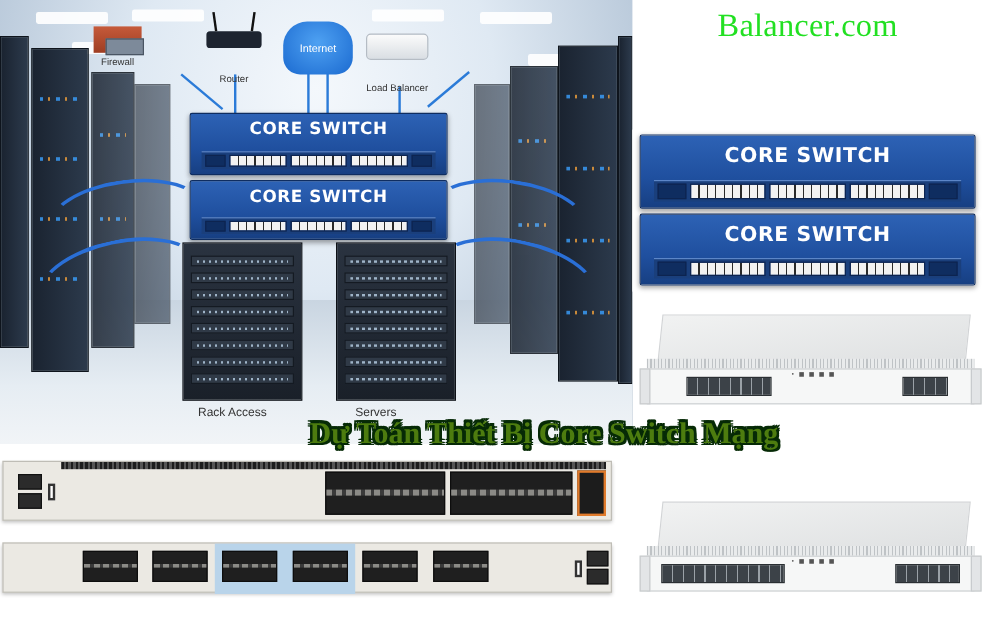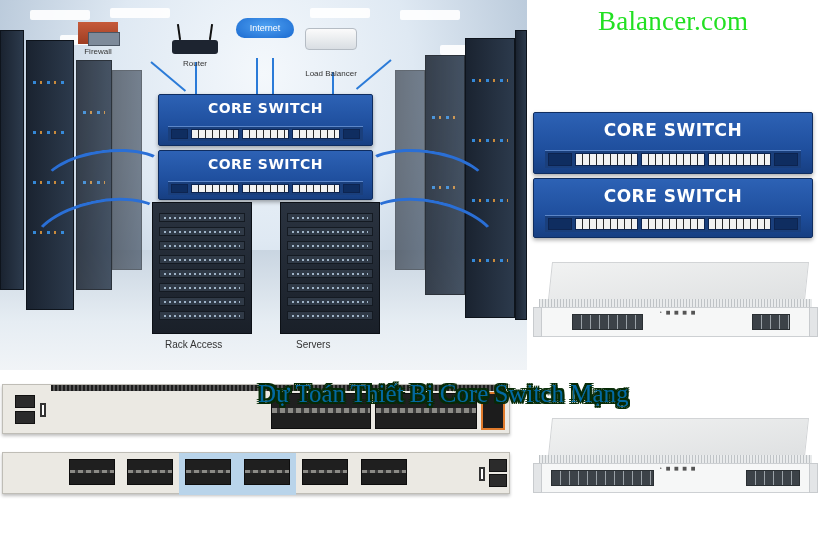--- a/index.html
+++ b/index.html
@@ -30,21 +30,21 @@
 
   .device-icon { position: absolute; display: flex; flex-direction: column; align-items: center; }
   .device-label { font-size: 8px; color: #333; font-family: "Liberation Sans", sans-serif; text-align: center; line-height: 1.1; }
 
   .fw-body { width: 40px; height: 22px; background: linear-gradient(#c65a3a,#9e3d22); position: relative; }
   .fw-body::after { content:""; position:absolute; left:10px; top:10px; width:30px; height:12px; background:#7d8a9a; border:1px solid #4a5563; }
   .router-body { width: 46px; height: 14px; background: #1d2430; border-radius: 3px; margin-top: 14px; position: relative; }
   .router-body::before, .router-body::after { content:""; position:absolute; top:-16px; width:2px; height:16px; background:#111; }
   .router-body::before { left: 6px; transform: rotate(-8deg); }
   .router-body::after { right: 6px; transform: rotate(8deg); }
-  .cloud { width: 58px; height: 20px; background: radial-gradient(ellipse at 50% 40%, #4ea1f2, #1b6ad0); border-radius: 20px 20px 14px 14px; color:#fff; font-size:9px; display:flex; align-items:center; justify-content:center; font-family:"Liberation Sans",sans-serif; }
+  .cloud { width: 58px; height: 44px; background: radial-gradient(ellipse at 50% 40%, #4ea1f2, #1b6ad0); border-radius: 20px 20px 14px 14px; color:#fff; font-size:9px; display:flex; align-items:center; justify-content:center; font-family:"Liberation Sans",sans-serif; }
   .lb-body { width: 52px; height: 22px; background: linear-gradient(#fbfbfb,#d9dee3); border:1px solid #b5bcc4; border-radius:4px; }
   .ap-body { width: 34px; height: 18px; background: linear-gradient(#fafafa,#d6dbe0); border:1px solid #b5bcc4; border-radius:6px; margin-top:10px; position: relative; }
   .ap-body::before { content:"\29C9"; position:absolute; top:-14px; left:10px; color:#1c76d8; font-size:10px; }
 
   
   .core-switch {
     position: absolute; background: linear-gradient(180deg,#2d62b5 0%, #1f4f9e 60%, #173f82 100%);
     border: 1px solid #0f2d60; border-radius: 2px; box-shadow: 0 2px 4px rgba(0,0,0,.35);
   }
   .core-switch .cs-label {
@@ -84,26 +84,25 @@
   }
   .ws-vent { position:absolute; left:2%; right:2%; top:46%; height:12%; background: repeating-linear-gradient(90deg,#bfc3c6 0 1px,#e9ebec 1px 3px); }
   .ws-front { position:absolute; left:2%; right:2%; top:56%; height:38%; background:#f6f7f7; border:1px solid #cdd0d3; }
   .ws-ports { position:absolute; top:22%; height:56%; background: repeating-linear-gradient(90deg,#3c4248 0 8px,#9aa1a7 8px 9px); border:1px solid #2a2f33; }
   .ws-logo { position:absolute; top:4%; left:44%; font-size:5px; color:#555; letter-spacing:1px; }
   .ws-ear { position:absolute; top:56%; height:38%; width:3%; background:#e3e5e7; border:1px solid #c8cbce; }
 
   
   .title-banner {
     position: absolute; left: 258px; top: 348px;
-    font-family: "Liberation Serif", serif; font-weight: normal; font-size: 25px;
-    color: #0369a1; white-space: nowrap;
+    font-family: "Liberation Serif", serif; font-weight: bold; font-size: 25px;
+    color: #4d7c0f; white-space: nowrap;
     text-shadow:
       -2px -2px 0 #062a06, 2px -2px 0 #062a06, -2px 2px 0 #062a06, 2px 2px 0 #062a06,
       0 -2px 0 #062a06, 0 2px 0 #062a06, -2px 0 0 #062a06, 2px 0 0 #062a06;
-    margin-top: 32px;
   }
 
   
   .panel {
     position: absolute; background: #ebe9e3; border: 1px solid #bfbdb6;
     box-shadow: 0 2px 3px rgba(0,0,0,.25);
   }
   .panel .vent-strip {
     position:absolute; left:48px; right:4px; top:0; height:6px;
     background: repeating-linear-gradient(90deg,#1d1d1d 0 2px,#555 2px 4px);
@@ -162,21 +161,21 @@
   <div class="link-line" style="left:256px;top:58px;height:40px;"></div>
   <div class="link-line" style="left:272px;top:58px;height:40px;"></div>
   <div class="link-line" style="left:332px;top:72px;height:26px;"></div>
   <div class="link-line" style="left:150px;top:62px;height:45px;transform:rotate(-50deg);transform-origin:top;"></div>
   <div class="link-line" style="left:390px;top:60px;height:45px;transform:rotate(50deg);transform-origin:top;"></div>
 
   <div class="device-icon" style="left:78px;top:22px;">
     <div class="fw-body"></div>
     <div class="device-label" style="margin-top:4px">Firewall</div>
   </div>
-  <div class="device-icon" style="left:172px;top:26px;">
+  <div class="device-icon" style="left:172px;top:12px;gap:16px;">
     <div class="router-body"></div>
     <div class="device-label" style="margin-top:6px">Router</div>
   </div>
   <div class="device-icon" style="left:236px;top:18px;">
     <div class="cloud">Internet</div>
   </div>
   <div class="device-icon" style="left:305px;top:28px;">
     <div class="lb-body"></div>
     <div class="device-label" style="margin-top:20px">Load Balancer</div>
   </div>

